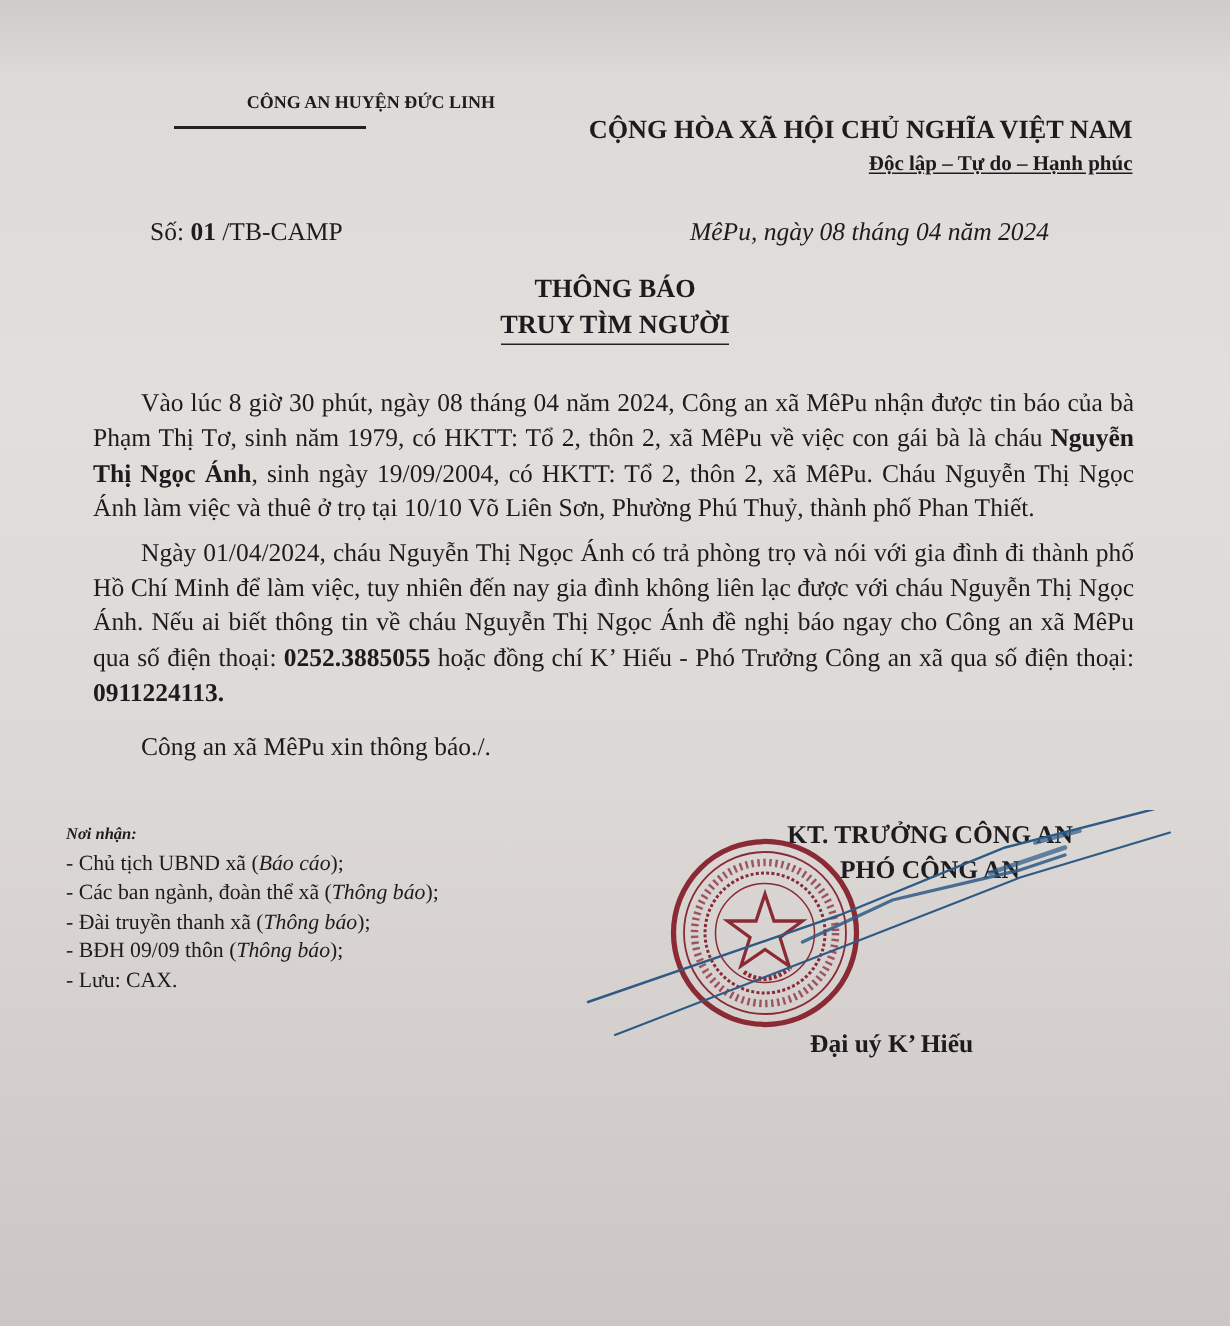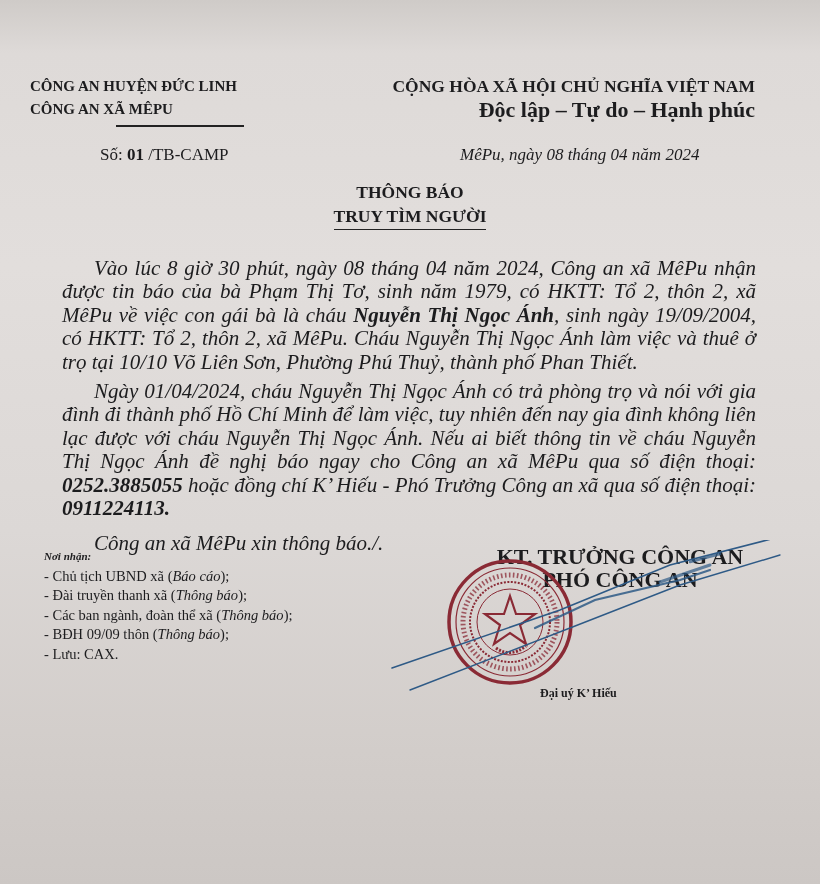--- a/index.html
+++ b/index.html
@@ -18,95 +18,94 @@
     .page {
       position: absolute;
       left: 0; top: 0;
       width: 820px; height: 884px;
     }
     .abs { position: absolute; white-space: nowrap; }
     .bold { font-weight: bold; }
     .italic { font-style: italic; }
 
     .hdr-left {
-      left: 30px; top: 75px; width: 300px;
-      font-weight: bold; font-size: 15px; line-height: 23px;
-      text-align: left;
+      left: 30px; top: 57px; width: 300px;
+      font-weight: bold; font-size: 12px; line-height: 23px;
+      text-align: right;
     }
     .hdr-left .underline-bar {
       display: block; margin: 4px auto 0; width: 128px; height: 1.5px; background: #222;
     }
     .hdr-right {
       left: 335px; top: 75px; width: 420px;
       font-weight: bold; font-size: 17.5px; line-height: 23px;
       text-align: right;
     }
     .hdr-right .motto {
+      text-decoration: underline;
       text-underline-offset: 2px;
-      font-size: 22px;
+      font-size: 14px;
     }
     .docno {
       left: 100px; top: 145px; font-size: 17px;
     }
     .datel {
       left: 460px; top: 145px; font-size: 17px; font-style: italic;
     }
     .title {
       left: 250px; top: 180px; width: 320px; text-align: center;
       font-weight: bold; font-size: 17.5px; line-height: 24px;
     }
     .title .sub {
       display: inline-block;
       border-bottom: 1.5px solid #222;
       padding-bottom: 1px;
       text-align: right;
     }
     .body {
       left: 62px; top: 257px; width: 694px;
-      font-size: 21px; line-height: 23.4px;
+      font-size: 17px; line-height: 23.4px;
       text-align: justify;
       white-space: normal;
-      font-style: italic;
     }
     .body p {
       margin: 0 0 6px 0;
       text-indent: 32px;
     }
     .body p.closing {
       margin-top: 12px;
     }
     .recips {
       left: 44px; top: 547px; width: 360px;
       font-size: 14.5px; line-height: 19.5px;
       white-space: normal;
     }
     .recips .label { font-weight: bold; font-style: italic; font-size: 11px; }
     .sig-title {
       left: 470px; top: 545px; width: 300px; text-align: center;
-      font-weight: bold; font-size: 22px; line-height: 23px;
+      font-weight: bold; font-size: 17px; line-height: 23px;
     }
     .sig-name {
-      left: 540px; top: 686px; font-weight: bold; font-size: 12px;
+      left: 540px; top: 686px; font-weight: bold; font-size: 17px;
     }
     .stamp {
       left: 446px; top: 558px; width: 128px; height: 128px;
     }
     .signature {
       left: 380px; top: 540px; width: 420px; height: 170px;
       pointer-events: none;
     }
   </style>
 </head>
 <body>
 
 <div class="page">
 
   <div class="abs hdr-left">
     <div>CÔNG AN HUYỆN ĐỨC LINH</div>
-    <div>CÔNG AN XÃ MÊPU</div>
     <span class="underline-bar"></span>
   </div>
 
   <div class="abs hdr-right">
     <div>CỘNG HÒA XÃ HỘI CHỦ NGHĨA VIỆT NAM</div>
     <div class="motto">Độc lập – Tự do – Hạnh phúc</div>
   </div>
 
   <div class="abs docno">
     <span>Số: </span><span class="bold">01</span><span> /TB-CAMP</span>
@@ -121,22 +120,22 @@
 
   <div class="abs body">
     <p><span>Vào lúc 8 giờ 30 phút, ngày 08 tháng 04 năm 2024, Công an xã MêPu nhận được tin báo của bà Phạm Thị Tơ, sinh năm 1979, có HKTT: Tổ 2, thôn 2, xã MêPu về việc con gái bà là cháu </span><span class="bold">Nguyễn Thị Ngọc Ánh</span><span>, sinh ngày 19/09/2004, có HKTT: Tổ 2, thôn 2, xã MêPu. Cháu Nguyễn Thị Ngọc Ánh làm việc và thuê ở trọ tại 10/10 Võ Liên Sơn, Phường Phú Thuỷ, thành phố Phan Thiết.</span></p>
     <p><span>Ngày 01/04/2024, cháu Nguyễn Thị Ngọc Ánh có trả phòng trọ và nói với gia đình đi thành phố Hồ Chí Minh để làm việc, tuy nhiên đến nay gia đình không liên lạc được với cháu Nguyễn Thị Ngọc Ánh. Nếu ai biết thông tin về cháu Nguyễn Thị Ngọc Ánh đề nghị báo ngay cho Công an xã MêPu qua số điện thoại: </span><span class="bold">0252.3885055</span><span> hoặc đồng chí K’ Hiếu - Phó Trưởng Công an xã qua số điện thoại: </span><span class="bold">0911224113.</span></p>
     <p class="closing">Công an xã MêPu xin thông báo./.</p>
   </div>
 
   <div class="abs recips">
     <div class="label">Nơi nhận:</div>
     <div><span>- Chủ tịch UBND xã (</span><span class="italic">Báo cáo</span><span>);</span></div>
+    <div><span>- Các ban ngành, đoàn thể xã (</span><span class="italic">Thông báo</span><span>);</span></div>
     <div><span>- Đài truyền thanh xã (</span><span class="italic">Thông báo</span><span>);</span></div>
-    <div><span>- Các ban ngành, đoàn thể xã (</span><span class="italic">Thông báo</span><span>);</span></div>
     <div><span>- BĐH 09/09 thôn (</span><span class="italic">Thông báo</span><span>);</span></div>
     <div><span>- Lưu: CAX.</span><span class="italic"></span><span></span></div>
   </div>
 
   <div class="abs sig-title">
     <div>KT. TRƯỞNG CÔNG AN</div>
     <div>PHÓ CÔNG AN</div>
   </div>
 
   <svg class="abs stamp" viewBox="0 0 128 128">

